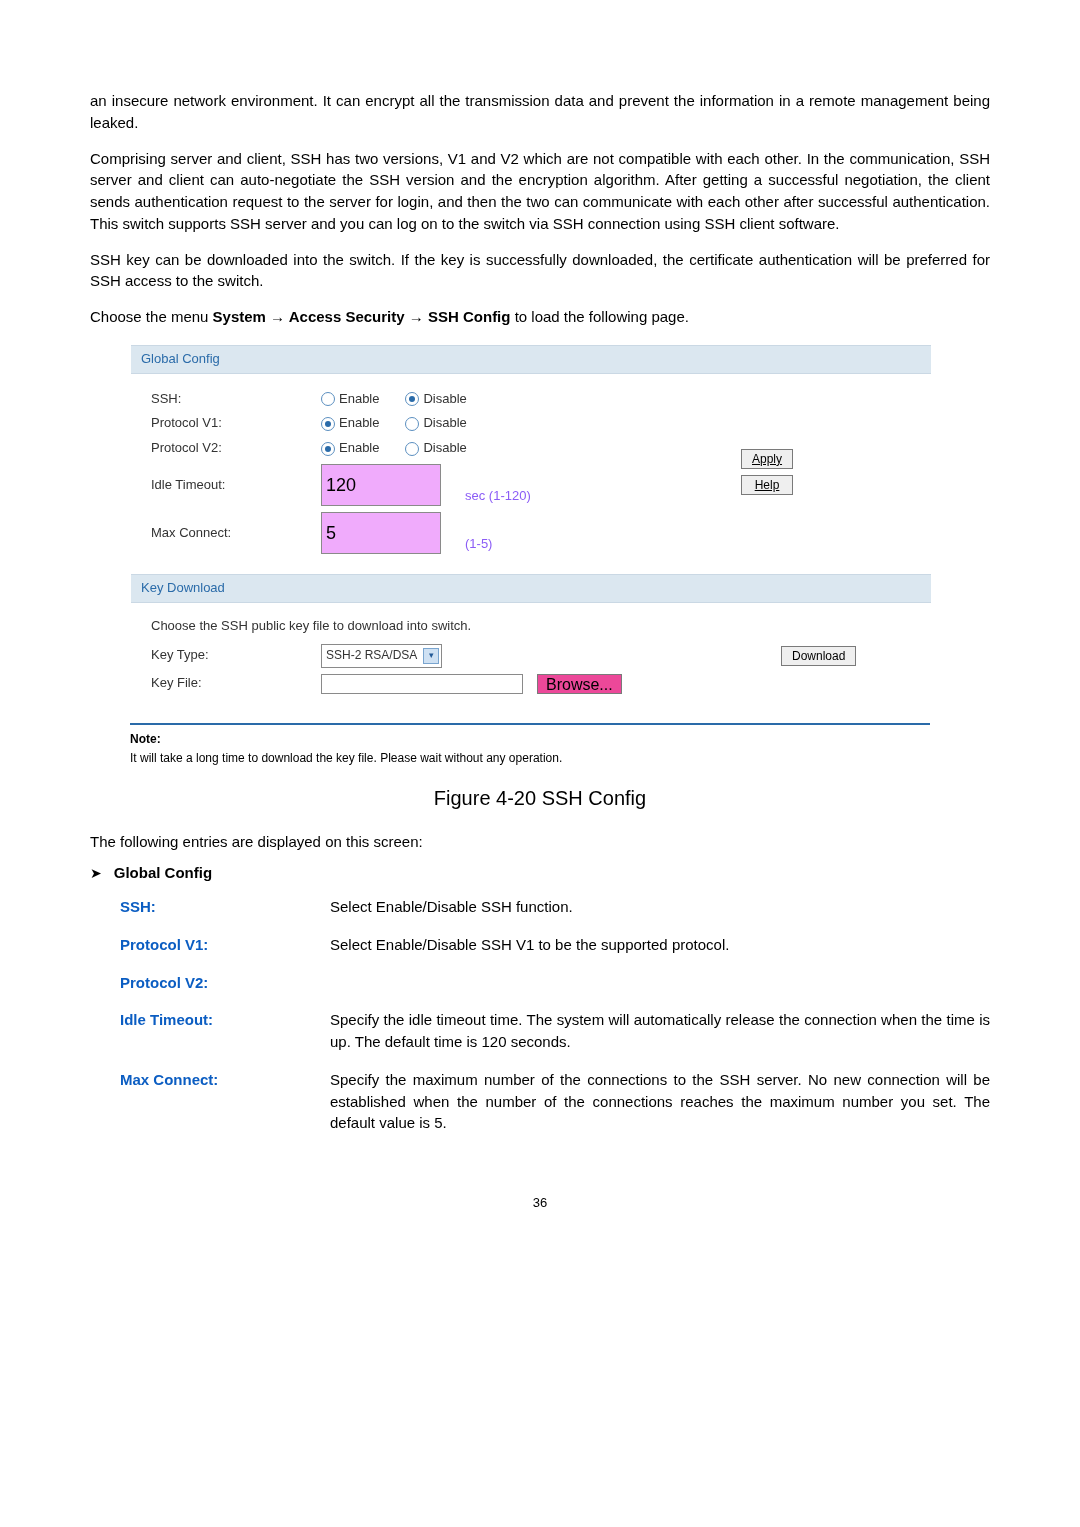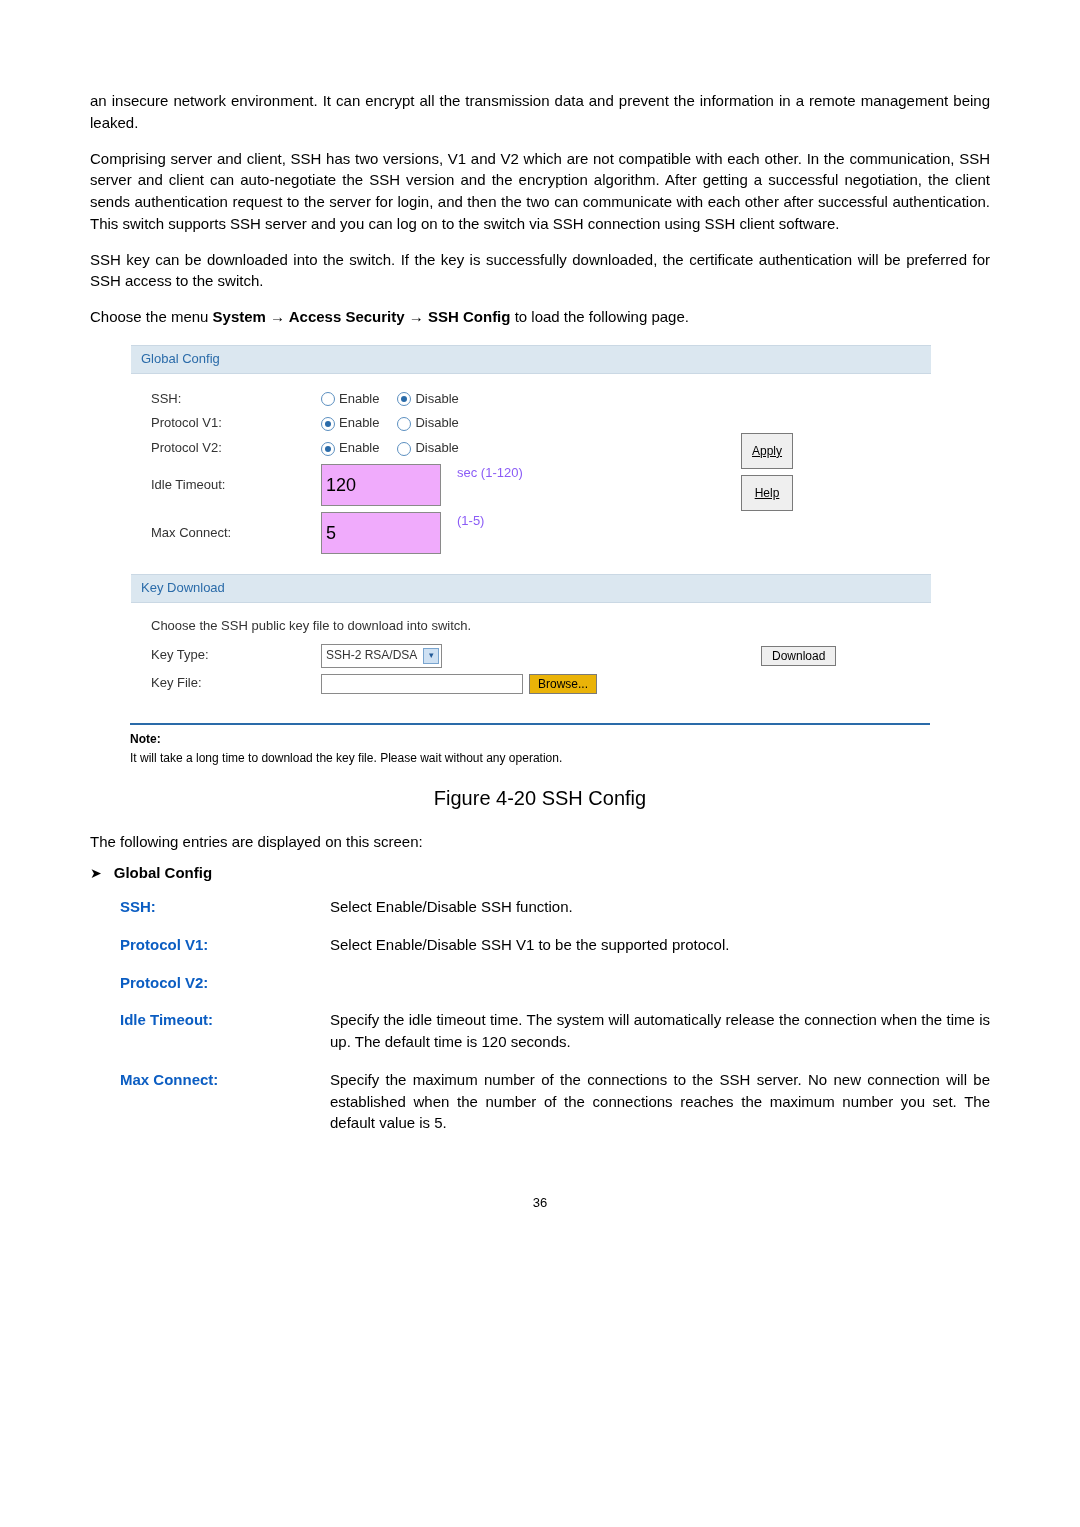--- a/index.html
+++ b/index.html
@@ -40,22 +40,22 @@
   .row {
     display: flex;
     align-items: center;
     margin: 6px 0;
   }
   .row .label {
     width: 170px;
   }
   .row .controls {
     display: flex;
-    align-items: flex-start;
-    gap: 6px;
+    align-items: flex-end;
+    gap: 14px;
     width: 380px;
   }
   .row .suffix {
     margin-left: 10px;
     color: #8b5cf6;
   }
   .radio {
     display: inline-flex;
     align-items: center;
     margin-right: 12px;
@@ -75,21 +75,21 @@
     padding: 11px 4px;
     width: 110px;
     height: 18px;
     background: #f0abfc;
   }
   .btn {
     border: 1px solid #7a7a7a;
     background: #efefef;
     font-size: 12px;
     padding: 1px 10px;
-    height: 36px;
+    height: 20px;
     text-decoration: underline;
     color: #000;
     cursor: pointer;
   }
   .btn-plain {
     border: 1px solid #7a7a7a;
     background: #efefef;
     font-size: 12px;
     padding: 1px 10px;
     height: 20px;
@@ -109,22 +109,22 @@
     width: 14px; height: 14px; background: #cfe1f3; border: 1px solid #7aa5cf;
     display: inline-flex; align-items: center; justify-content: center;
     font-size: 9px; color: #245a97;
   }
   .keyfile-input {
     border: 1px solid #8a8a8a;
     width: 200px; height: 18px; background: #fff;
   }
   .browse-btn {
     border: 1px solid #7a7a7a;
-    background: #eab308;
-    font-size: 12px;
+    background: #ec4899;
+    font-size: 16px;
     padding: 1px 8px;
     height: 20px;
   }
   .panel-hr {
     border: none;
     border-top: 2px solid #2a6ba9;
     margin: 10px 0 6px 0;
     width: 800px;
     margin-left: 40px;
   }
@@ -175,21 +175,21 @@
   }
   .global-rows {
     flex: 0 0 540px;
   }
   .side-btns {
     margin-left: 40px;
     display: flex;
     flex-direction: column;
     gap: 6px;
   }
-  .keyrow-right { margin-left: 60px; }
+  .keyrow-right { margin-left: 80px; }
 </style>
 </head>
 <body>
 
 <p class="para">an insecure network environment. It can encrypt all the transmission data and prevent the information in a remote management being leaked.</p>
 <p class="para">Comprising server and client, SSH has two versions, V1 and V2 which are not compatible with each other. In the communication, SSH server and client can auto-negotiate the SSH version and the encryption algorithm. After getting a successful negotiation, the client sends authentication request to the server for login, and then the two can communicate with each other after successful authentication. This switch supports SSH server and you can log on to the switch via SSH connection using SSH client software.</p>
 <p class="para">SSH key can be downloaded into the switch. If the key is successfully downloaded, the certificate authentication will be preferred for SSH access to the switch.</p>
 <p class="menu-line">
   <span>Choose the menu </span><span class="bold">System → Access Security → SSH Config</span><span> to load the following page.</span>
 </p>

